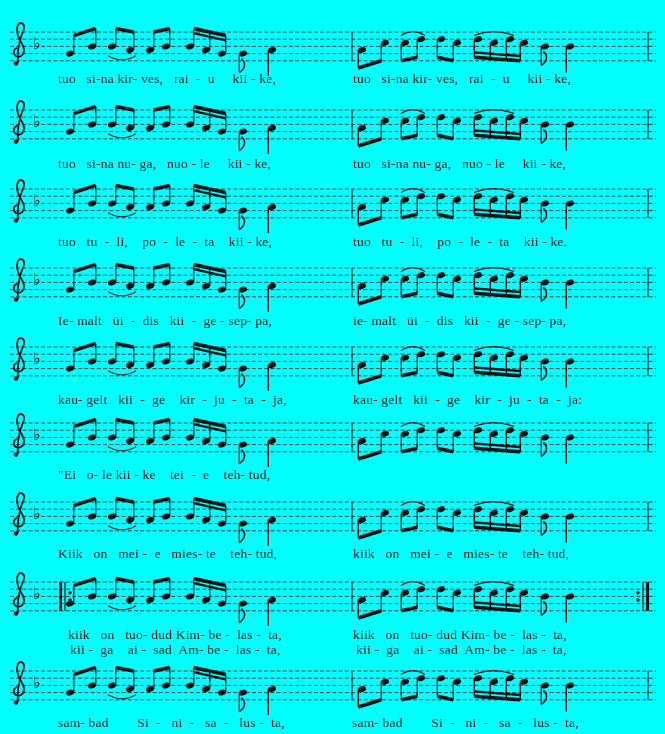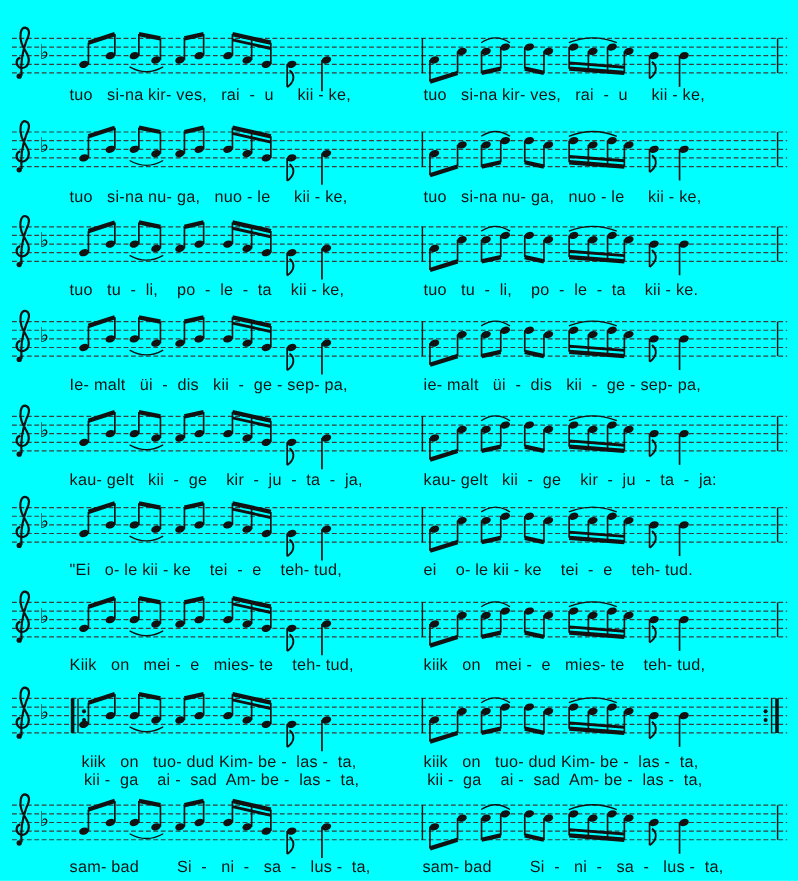--- a/index.html
+++ b/index.html
@@ -6,21 +6,21 @@
   .sheet{
     position:relative;
     width:665px;height:734px;
     background:#00ffff;
     overflow:hidden;
     font-family:"Liberation Serif", serif;
   }
   .sheet svg{position:absolute;left:0;top:0;}
   .lyric{
     position:absolute;
-    font-family:Liberation Sans, sans-serif;
+    font-family:Liberation Serif, serif;
     font-size:13.5px;
     line-height:15px;
     color:#141414;
     white-space:pre;
     letter-spacing:0.2px;
   }
 </style>
 </head>
 <body>
 
@@ -683,21 +683,20 @@
   <div class="lyric" style="left:58px;top:234px">tuo   tu  -  li,    po  -  le  -  ta    kii - ke,</div>
   <div class="lyric" style="left:353px;top:234px">tuo   tu  -  li,    po  -  le  -  ta    kii - ke.</div>
 
   <div class="lyric" style="left:58px;top:313px">Ie- malt   üi  -  dis   kii  -  ge - sep- pa,</div>
   <div class="lyric" style="left:353px;top:313px">ie- malt   üi  -  dis   kii  -  ge - sep- pa,</div>
 
   <div class="lyric" style="left:58px;top:392px">kau- gelt   kii  -  ge    kir  -  ju  -  ta  -  ja,</div>
   <div class="lyric" style="left:353px;top:392px">kau- gelt   kii  -  ge    kir  -  ju  -  ta  -  ja:</div>
 
   <div class="lyric" style="left:58px;top:467px">"Ei   o- le kii - ke    tei  -  e    teh- tud,</div>
-  <div class="lyric" style="left:353px;top:467px">ei    o- le kii - ke    tei  -  e    teh- tud.</div>
 
   <div class="lyric" style="left:58px;top:546px">Kiik   on   mei -  e   mies- te    teh- tud,</div>
   <div class="lyric" style="left:353px;top:546px">kiik   on   mei -  e   mies- te    teh- tud,</div>
 
   <div class="lyric" style="left:68px;top:627px">kiik   on   tuo- dud Kim- be -  las -  ta,</div>
   <div class="lyric" style="left:70px;top:642px">kii -  ga    ai -  sad  Am- be -  las -  ta,</div>
   <div class="lyric" style="left:353px;top:627px">kiik   on   tuo- dud Kim- be -  las -  ta,</div>
   <div class="lyric" style="left:356px;top:642px">kii -  ga    ai -  sad  Am- be -  las -  ta,</div>
 
   <div class="lyric" style="left:58px;top:715px">sam- bad        Si  -   ni  -   sa  -   lus -  ta,</div>

